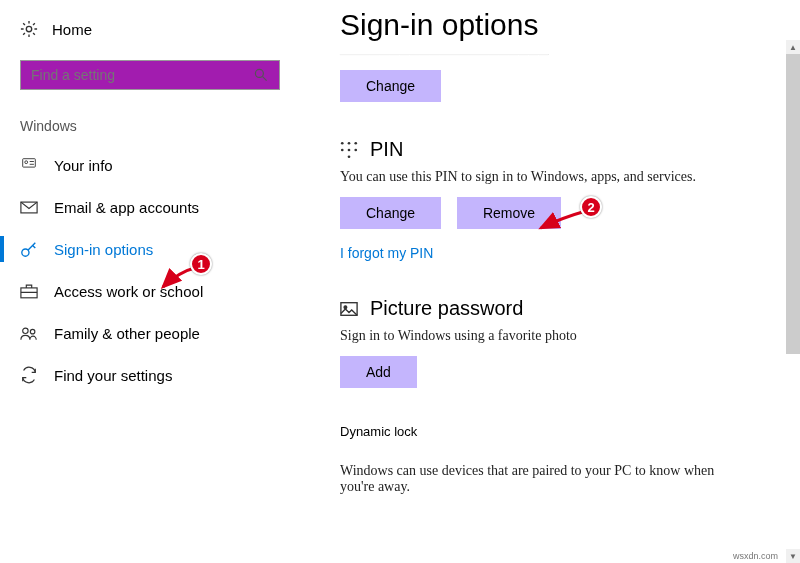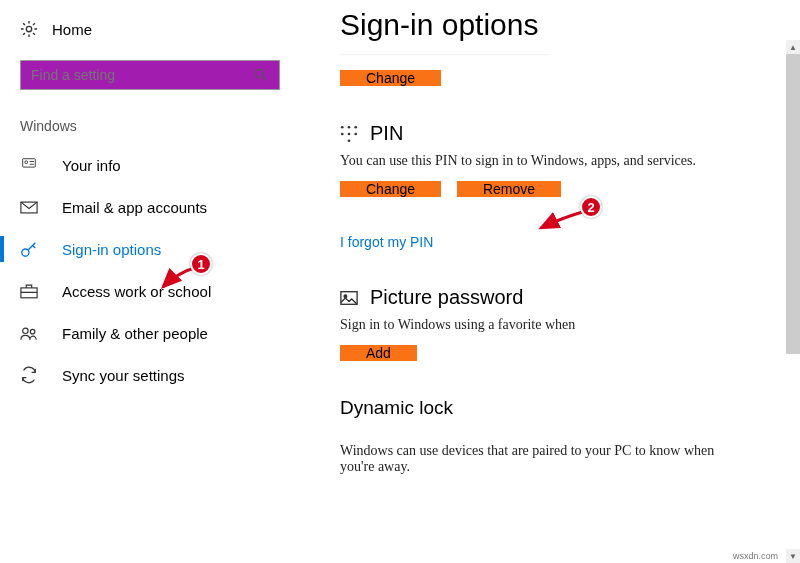--- a/index.html
+++ b/index.html
@@ -49,21 +49,21 @@
       color: #555;
     }
     .category-label {
       padding: 0 20px 10px 20px;
       color: #555;
       font-size: 14px;
     }
     .nav-item {
       display: flex;
       align-items: center;
-      gap: 24px;
+      gap: 16px;
       padding: 12px 20px;
       font-size: 15px;
       cursor: pointer;
       position: relative;
     }
     .nav-item.active {
       color: #0078d7;
     }
     .nav-item.active::before {
       content: "";
@@ -93,23 +93,23 @@
       font-weight: 300;
       margin-bottom: 4px;
     }
     .truncated-text {
       color: #444;
       font-size: 14px;
       margin-bottom: 8px;
       opacity: 0.5;
     }
     .win-button {
-      background: #f97316;
+      background: #c4b5fd;
       border: none;
-      padding: 0 26px;
+      padding: 8px 26px;
       font-size: 14px;
       font-family: inherit;
       cursor: pointer;
       margin-right: 12px;
     }
     .section {
       margin-top: 36px;
     }
     .section-header {
       display: flex;
@@ -125,21 +125,21 @@
       font-size: 14px;
       color: #222;
       margin-bottom: 12px;
       font-family: Liberation Serif, serif;
     }
     .link {
       color: #0078d7;
       font-size: 14px;
       cursor: pointer;
       display: inline-block;
-      margin-top: 37px;
+      margin-top: 16px;
     }
     .scrollbar {
       position: absolute;
       right: 0;
       top: 54px;
       width: 14px;
       height: 300px;
       background: #ccc;
     }
     .scroll-track-top, .scroll-track-bottom {
@@ -269,21 +269,21 @@
     <span>Family &amp; other people</span>
   </div>
 
   <div class="nav-item">
     <span class="icon">
       <svg viewBox="0 0 20 20" width="18" height="18" fill="none" stroke="#333" stroke-width="1.3">
         <path d="M17 7a7 7 0 00-13-2M3 13a7 7 0 0013 2"></path>
           <path d="M17 3v4h-4M3 17v-4h4"></path>
       </svg>
     </span>
-    <span>Sync your settings</span>
+    <span>Find your settings</span>
   </div>
 </div>
 
 <div class="main">
   <div class="page-title">Sign-in options</div>
   <div class="truncated-text" style="text-decoration: line-through; text-decoration-color:#ccc; opacity:.25;">─────────────────────</div>
   <button class="win-button">Change</button>
 
   <div class="section">
     <div class="section-header">
@@ -310,26 +310,26 @@
     <div class="section-header">
       <span class="icon">
         <svg viewBox="0 0 20 16" width="20" height="16" fill="none" stroke="#333" stroke-width="1.5">
           <rect x="1" y="1" width="18" height="14"></rect>
             <circle cx="6" cy="6" r="1.5" fill="#333"></circle>
             <path d="M1 13l5-5 4 4 3-3 6 6"></path>
         </svg>
       </span>
       <span class="section-title">Picture password</span>
     </div>
-    <div class="section-desc">Sign in to Windows using a favorite when</div>
+    <div class="section-desc">Sign in to Windows using a favorite photo</div>
     <button class="win-button">Add</button>
   </div>
 
   <div class="section">
-    <div class="section-title" style="font-size:19px;">Dynamic lock</div>
+    <div class="section-title" style="font-size:13px;">Dynamic lock</div>
     <div class="section-desc" style="margin-top:24px; max-width:400px;">Windows can use devices that are paired to your PC to know when you're away.</div>
   </div>
 </div>
 
 <div class="scroll-track-top">▲</div>
 <div class="scrollbar"></div>
 <div class="scroll-track-bottom">▼</div>
 
 <svg class="arrow1" width="50" height="40">
   <defs>

